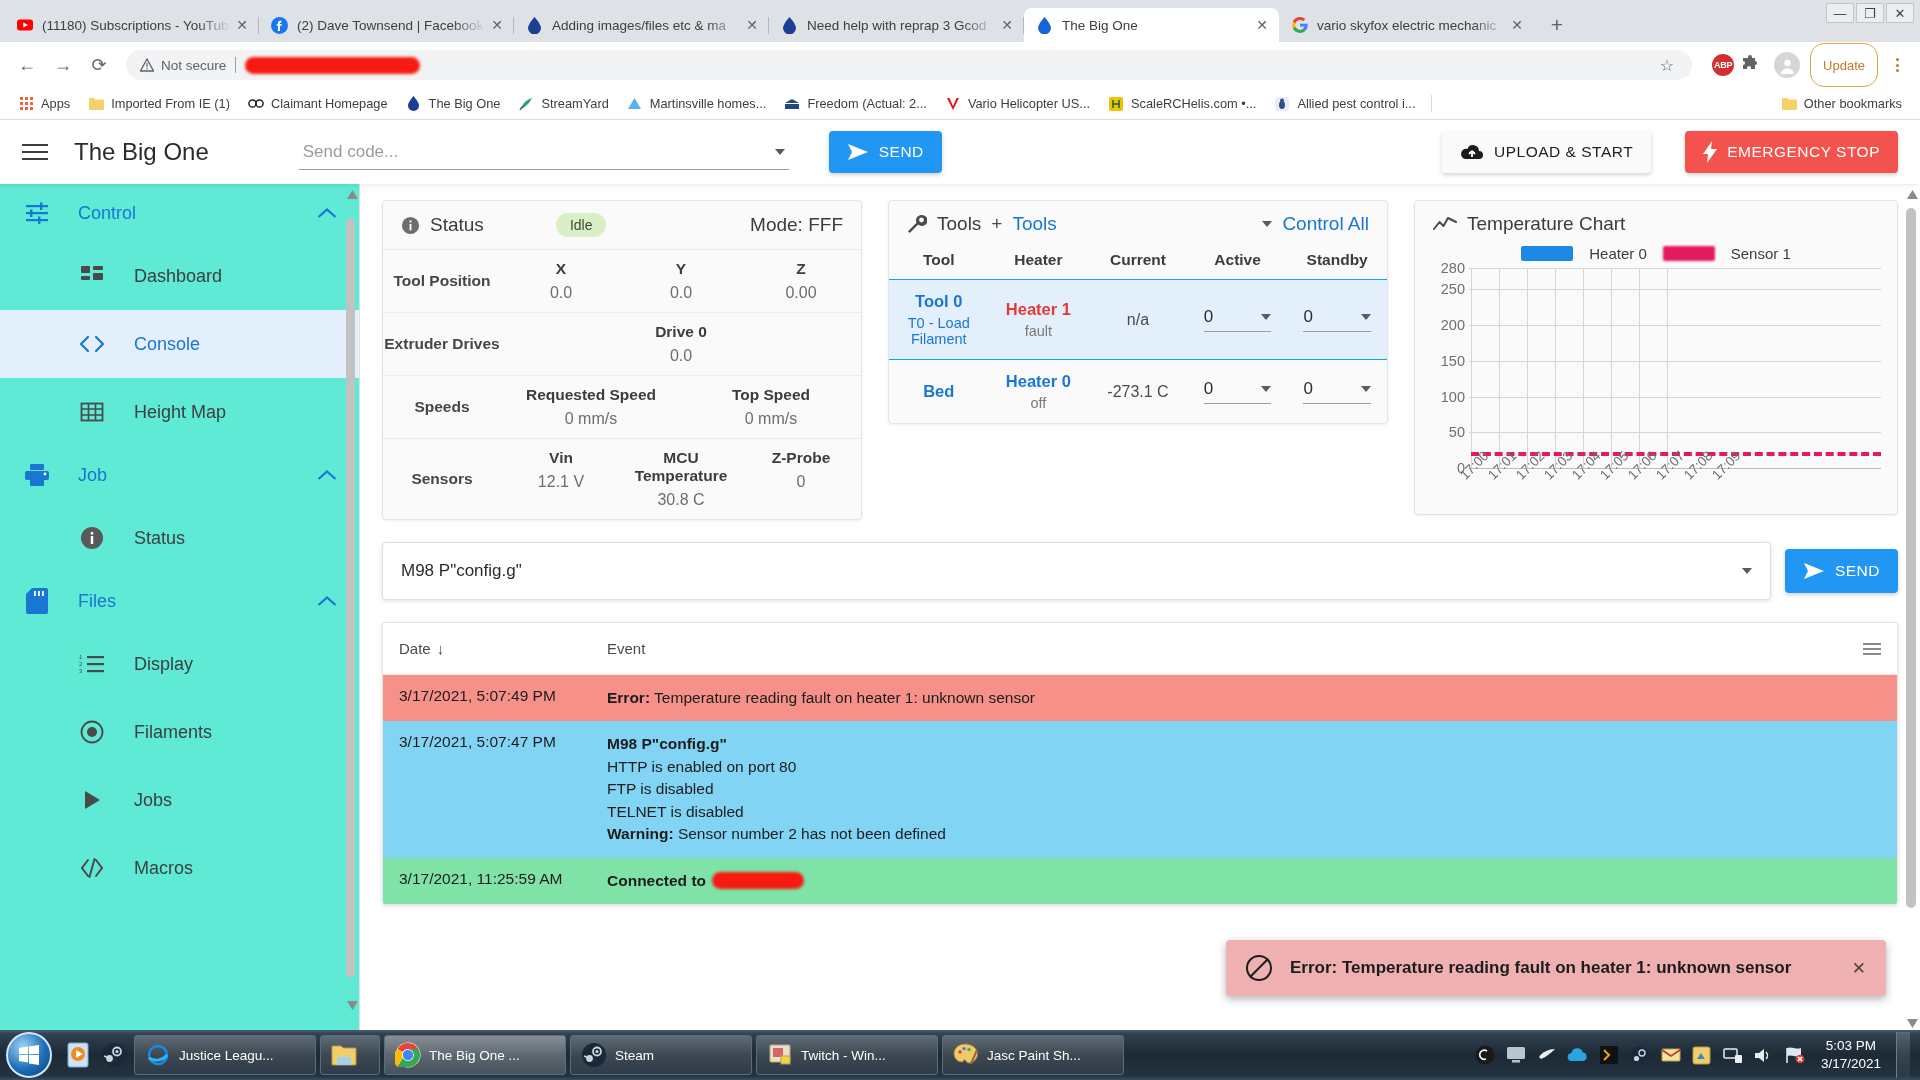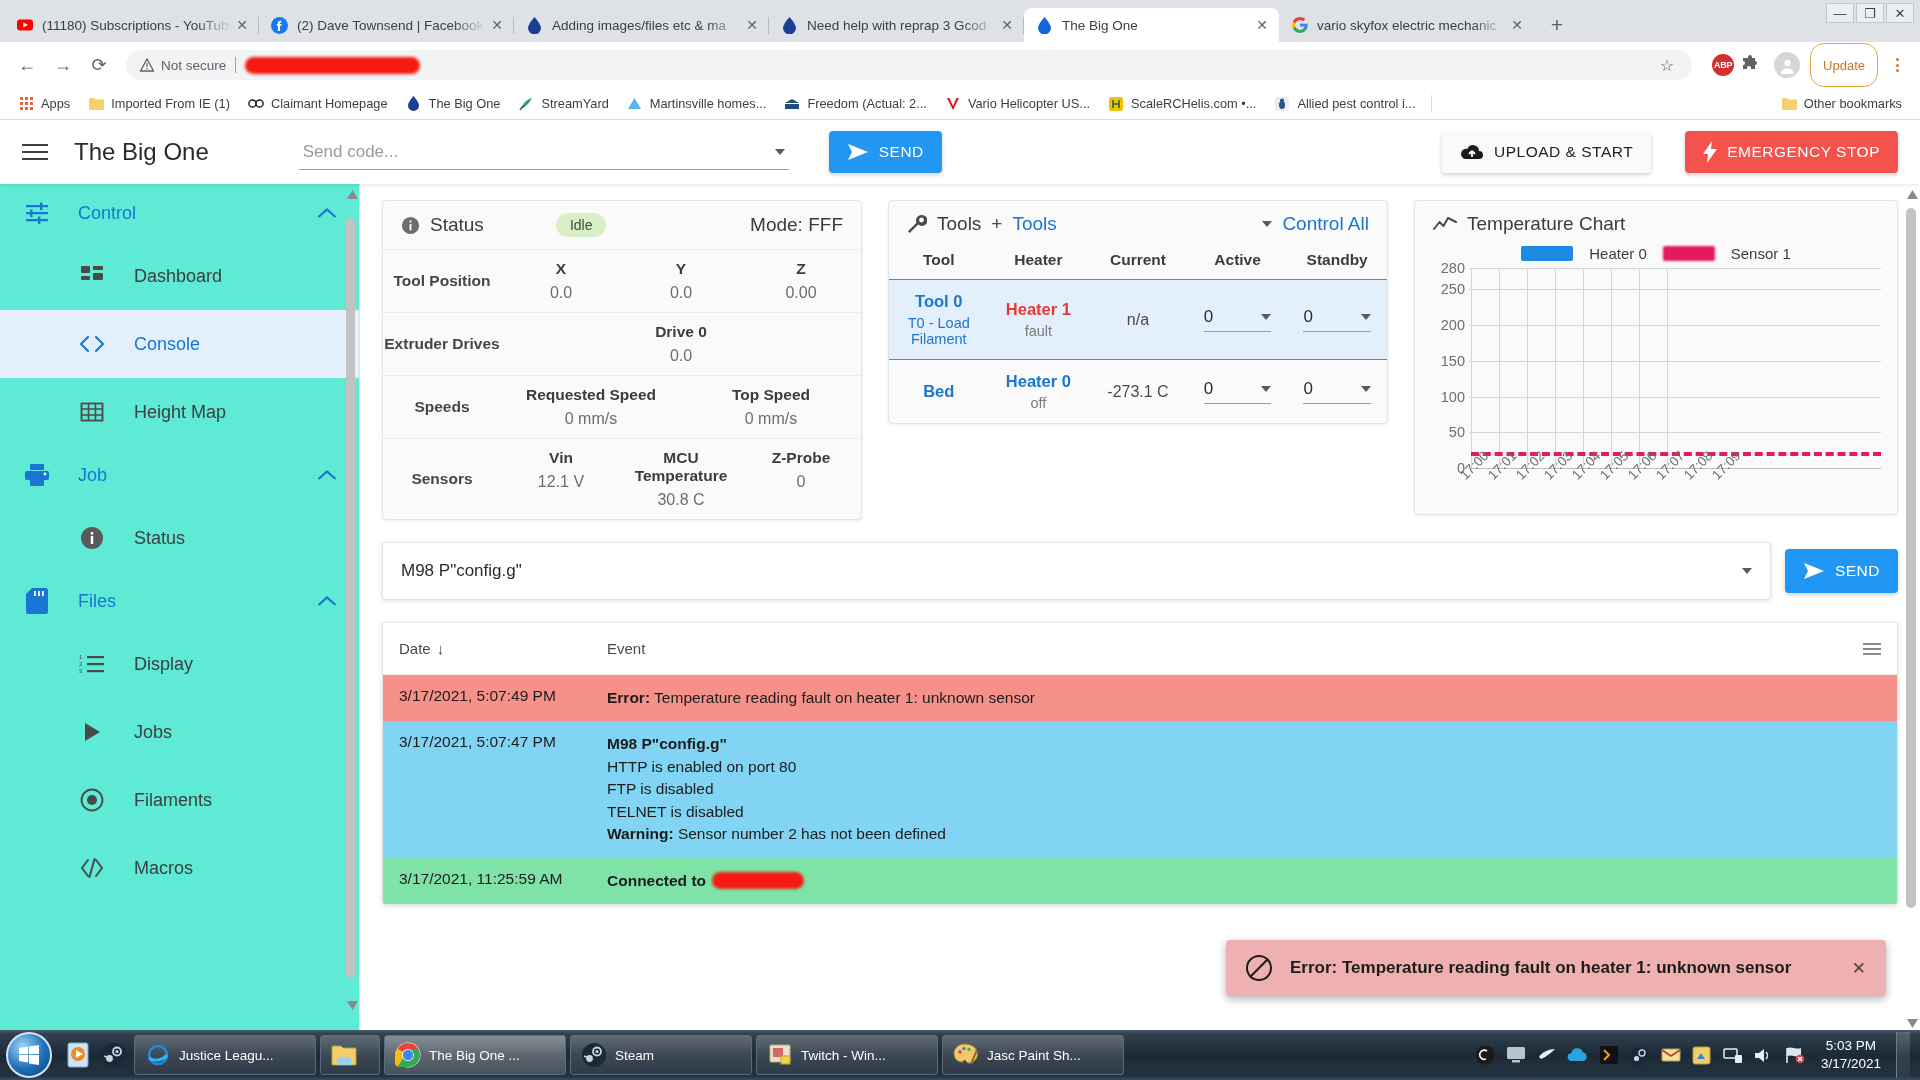--- a/index.html
+++ b/index.html
@@ -568,35 +568,35 @@
                 <text x="0" y="6" font-size="6" fill="#4a4a4a">1</text>
                 <text x="0" y="13" font-size="6" fill="#4a4a4a">2</text>
                 <text x="0" y="20" font-size="6" fill="#4a4a4a">3</text>
               </svg>
           </span>
           <span>Display</span>
         </div>
 
         <div class="navitem">
           <span class="nicon">
-            <svg width="22" height="22" viewBox="0 0 22 22">
-                <polygon points="4,2 19,11 4,20" fill="#4a4a4a"></polygon>
-              </svg>
-          </span>
-          <span>Jobs</span>
-        </div>
-
-        <div class="navitem">
-          <span class="nicon">
             <svg width="24" height="24" viewBox="0 0 24 24">
                 <circle cx="12" cy="12" r="10.5" fill="none" stroke="#4a4a4a" stroke-width="1.8"></circle>
                 <circle cx="12" cy="12" r="5" fill="#4a4a4a"></circle>
               </svg>
           </span>
           <span>Filaments</span>
+        </div>
+
+        <div class="navitem">
+          <span class="nicon">
+            <svg width="22" height="22" viewBox="0 0 22 22">
+                <polygon points="4,2 19,11 4,20" fill="#4a4a4a"></polygon>
+              </svg>
+          </span>
+          <span>Jobs</span>
         </div>
 
         <div class="navitem">
           <span class="nicon">
             <svg width="26" height="22" viewBox="0 0 26 22">
                 <path d="M9 3L3 11l6 8M17 3l6 8-6 8M15.5 2l-5 18" stroke="#4a4a4a" stroke-width="2" fill="none" stroke-linecap="round"></path>
               </svg>
           </span>
           <span>Macros</span>
         </div>

